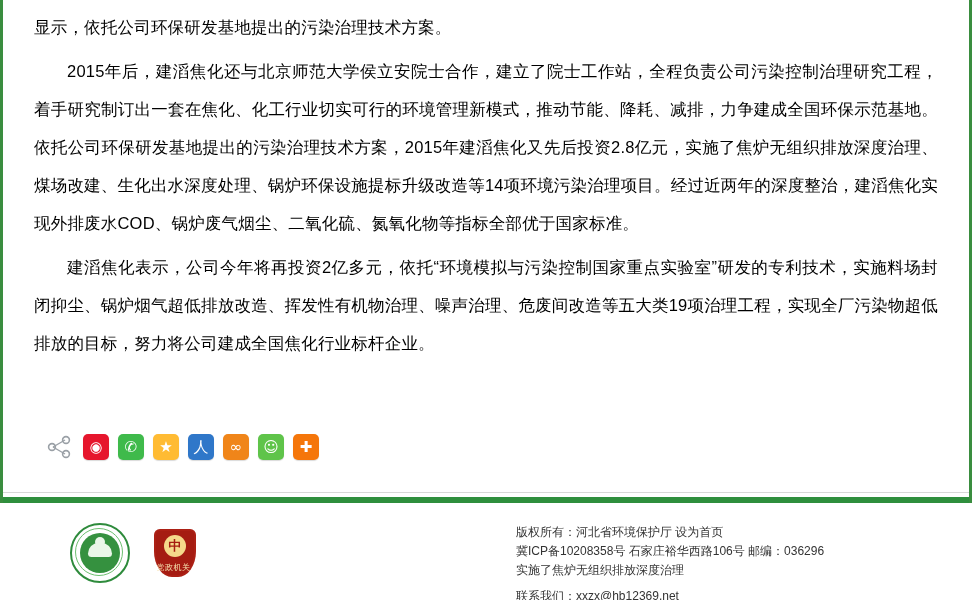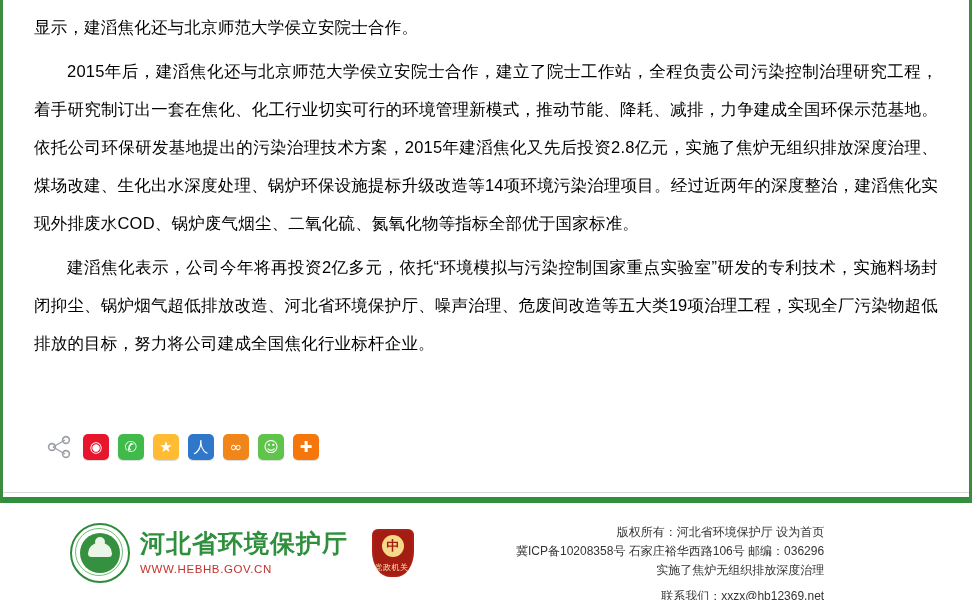--- a/index.html
+++ b/index.html
@@ -199,33 +199,33 @@
     margin-top: 36px;
   }
   .footer-right {
     position: absolute;
     left: 516px;
     top: 20px;
     font-size: 12px;
     line-height: 19px;
     color: #333;
   }
-  .footer-right .line { white-space: nowrap; text-align: right; }
+  .footer-right .line { white-space: nowrap; }
   .footer-right .mail { color: #333; }
   .footer-right .contact { margin-top: 7px; }
 </style>
 </head>
 <body>
 
 <div class="page-frame"></div>
 
 <div class="article">
-  <p class="">显示，建滔焦化还与北京师范大学侯立安院士合作。</p>
+  <p class="">显示，依托公司环保研发基地提出的污染治理技术方案。</p>
   <p class="indent">2015年后，建滔焦化还与北京师范大学侯立安院士合作，建立了院士工作站，全程负责公司污染控制治理研究工程，着手研究制订出一套在焦化、化工行业切实可行的环境管理新模式，推动节能、降耗、减排，力争建成全国环保示范基地。依托公司环保研发基地提出的污染治理技术方案，2015年建滔焦化又先后投资2.8亿元，实施了焦炉无组织排放深度治理、煤场改建、生化出水深度处理、锅炉环保设施提标升级改造等14项环境污染治理项目。经过近两年的深度整治，建滔焦化实现外排废水COD、锅炉废气烟尘、二氧化硫、氮氧化物等指标全部优于国家标准。</p>
-  <p class="indent">建滔焦化表示，公司今年将再投资2亿多元，依托“环境模拟与污染控制国家重点实验室”研发的专利技术，实施料场封闭抑尘、锅炉烟气超低排放改造、河北省环境保护厅、噪声治理、危废间改造等五大类19项治理工程，实现全厂污染物超低排放的目标，努力将公司建成全国焦化行业标杆企业。</p>
+  <p class="indent">建滔焦化表示，公司今年将再投资2亿多元，依托“环境模拟与污染控制国家重点实验室”研发的专利技术，实施料场封闭抑尘、锅炉烟气超低排放改造、挥发性有机物治理、噪声治理、危废间改造等五大类19项治理工程，实现全厂污染物超低排放的目标，努力将公司建成全国焦化行业标杆企业。</p>
 </div>
 
 <div class="share-bar">
   <div class="share-node">
     <svg width="30" height="30" viewBox="0 0 30 30" aria-hidden="true">
       <line x1="9" y1="15" x2="21" y2="8" stroke="#9aa0a6" stroke-width="1.4"></line>
       <line x1="9" y1="15" x2="21" y2="22" stroke="#9aa0a6" stroke-width="1.4"></line>
       <circle cx="8" cy="15" r="3.4" fill="none" stroke="#9aa0a6" stroke-width="1.6"></circle>
       <circle cx="22" cy="8" r="3.4" fill="none" stroke="#9aa0a6" stroke-width="1.6"></circle>
       <circle cx="22" cy="22" r="3.4" fill="none" stroke="#9aa0a6" stroke-width="1.6"></circle>
@@ -242,24 +242,20 @@
 
 <div class="sep-thin"></div>
 <div class="sep-green"></div>
 
 <div class="footer">
   <div class="footer-left">
     <div class="emblem">
       <div class="ring"></div>
       <div class="inner"></div>
     </div>
-    <div class="agency-block">
-      <div class="agency-name">河北省环境保护厅</div>
-      <div class="agency-url">WWW.HEBHB.GOV.CN</div>
-    </div>
     <div class="shield">
       <div class="badge-circle">中</div>
       <div class="shield-text">党政机关</div>
     </div>
   </div>
 
   <div class="footer-right">
     <div class="line">版权所有：河北省环境保护厅  设为首页</div>
     <div class="line">冀ICP备10208358号  石家庄裕华西路106号 邮编：036296</div>
     <div class="line">实施了焦炉无组织排放深度治理</div>

